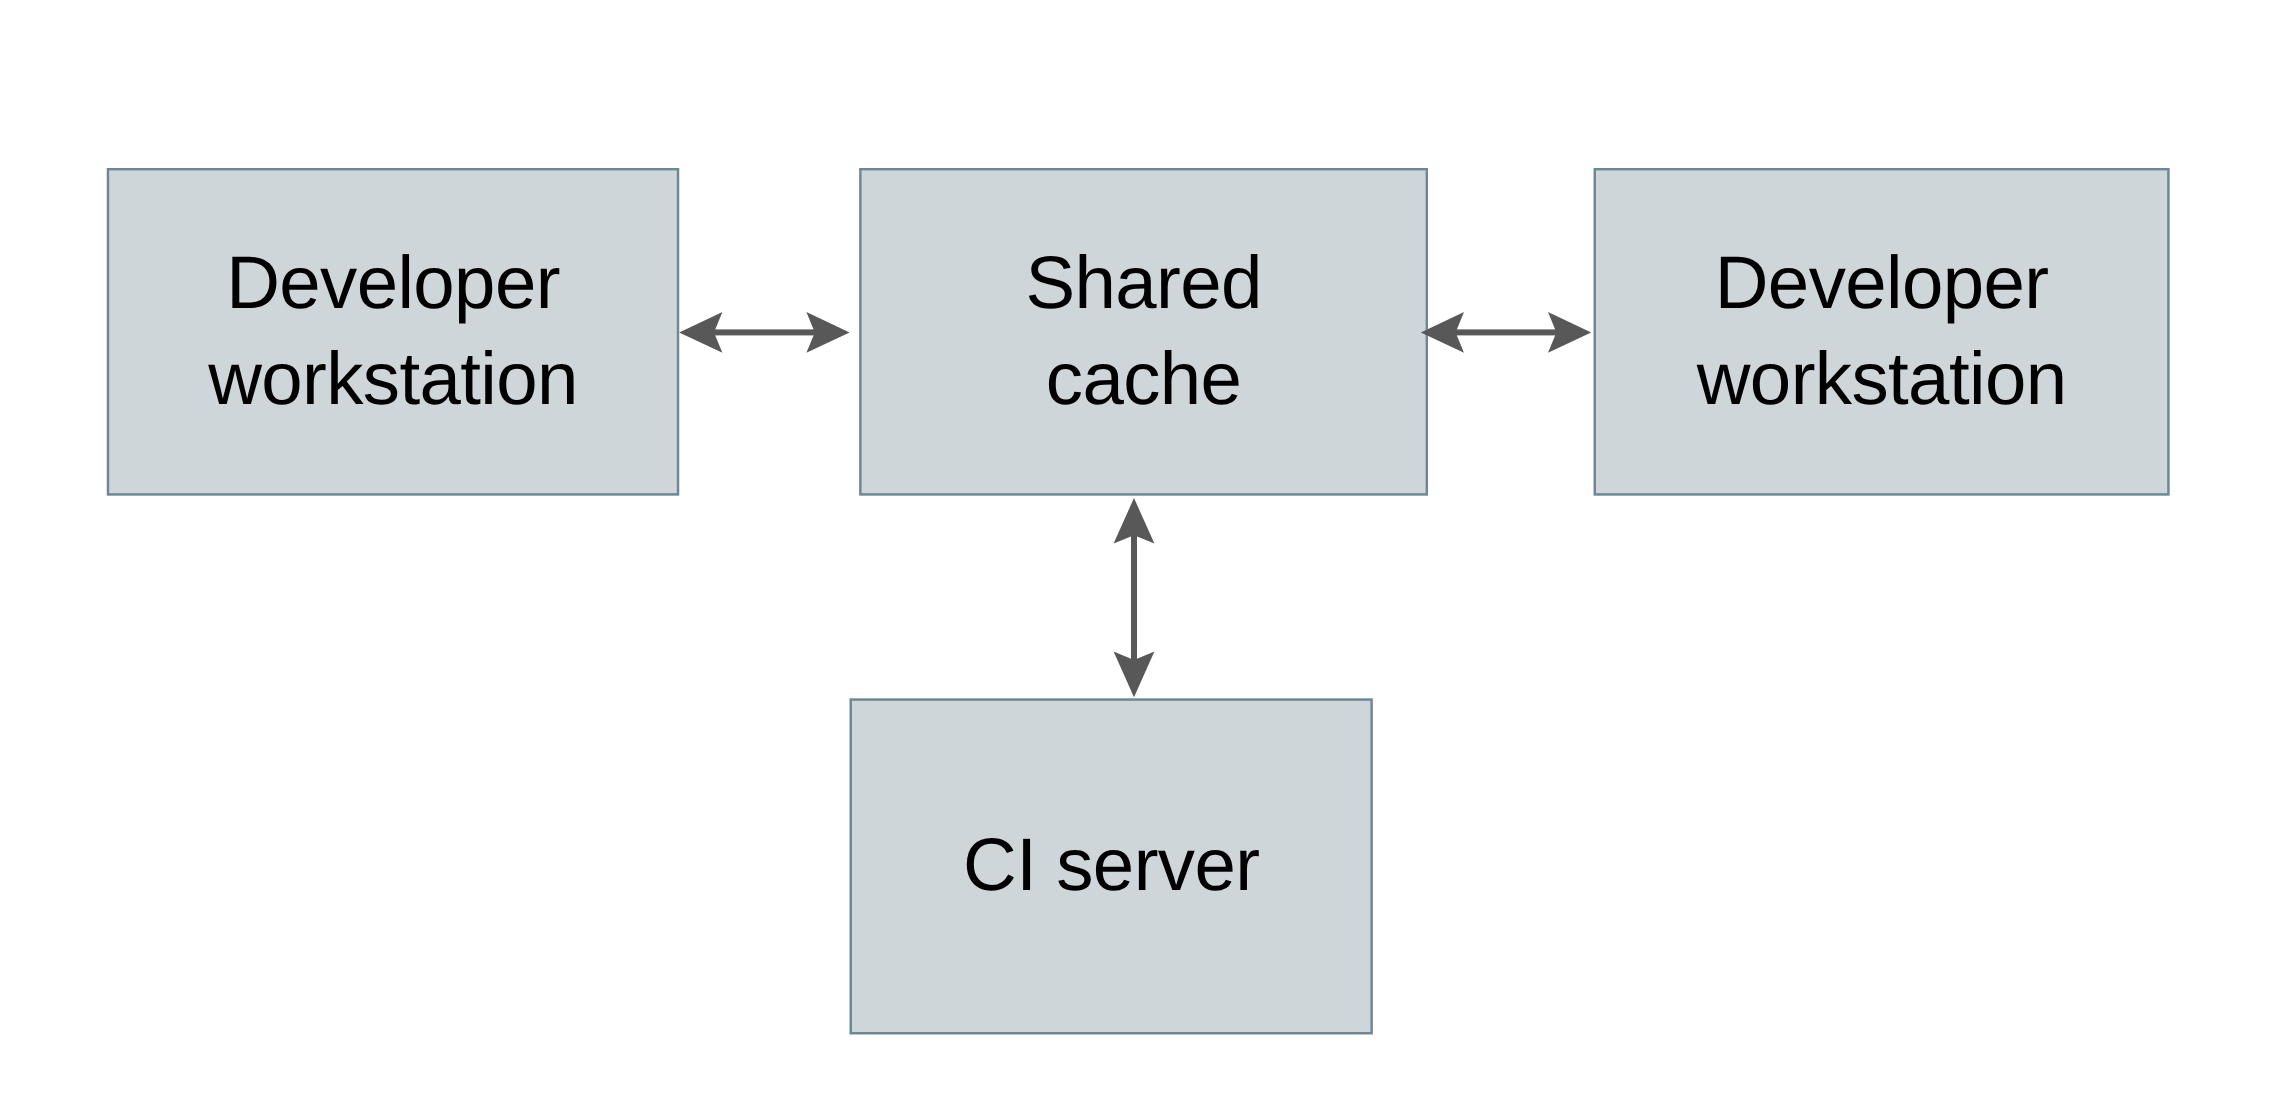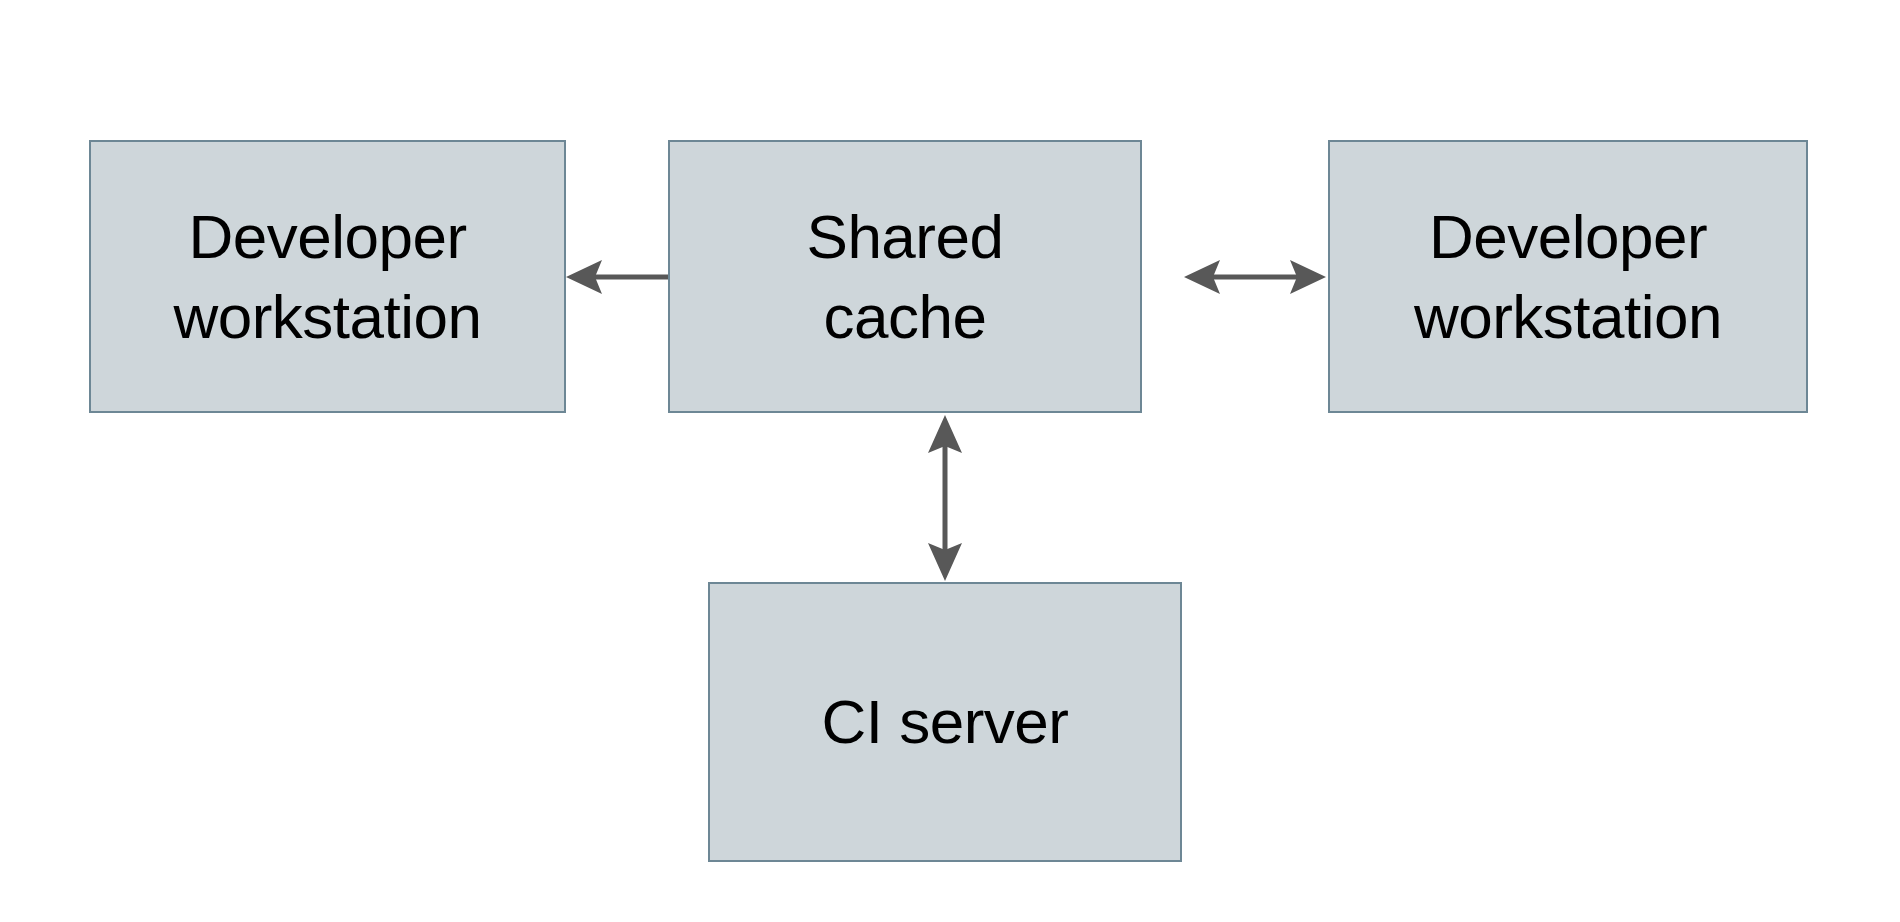--- a/index.html
+++ b/index.html
@@ -60,21 +60,21 @@
   <div class="edge" id="edge-left-cache" style="left: 564px; top: 210.5px;">
     <svg width="146" height="60" viewBox="0 0 146 60" aria-hidden="true">
       <g>
         <rect x="26" y="27.5" width="94" height="5" fill="#585858"></rect>
         <path d="M 2 30 L 38 13 L 31 30 L 38 47 Z" fill="#585858"></path>
         <path d="M 144 30 L 108 13 L 115 30 L 108 47 Z" fill="#585858"></path>
       </g>
     </svg>
   </div>
 
-  <div class="node" id="node-shared-cache" style="left: 668px; top: 104px; width: 474px; height: 273px; background: rgb(206, 214, 218); border-color: rgb(109, 135, 149);">
+  <div class="node" id="node-shared-cache" style="left: 716px; top: 104px; width: 474px; height: 273px; background: rgb(206, 214, 218); border-color: rgb(109, 135, 149);">
     <span class="node-label" style="color: rgb(0, 0, 0);">Shared
 cache</span>
   </div>
 
   <div class="edge" id="edge-cache-right" style="left: 1182px; top: 210.5px;">
     <svg width="146" height="60" viewBox="0 0 146 60" aria-hidden="true">
       <g>
         <rect x="26" y="27.5" width="94" height="5" fill="#585858"></rect>
         <path d="M 2 30 L 38 13 L 31 30 L 38 47 Z" fill="#585858"></path>
         <path d="M 144 30 L 108 13 L 115 30 L 108 47 Z" fill="#585858"></path>
@@ -90,17 +90,17 @@
   <div class="edge" id="edge-cache-ci" style="top: 376.5px; left: 915px;">
     <svg width="60" height="170" viewBox="0 0 60 170" aria-hidden="true">
       <g>
         <rect x="27.5" y="28" width="5" height="114" fill="#585858"></rect>
         <path d="M 30 2 L 13 40 L 30 33 L 47 40 Z" fill="#585858"></path>
         <path d="M 30 168 L 13 130 L 30 137 L 47 130 Z" fill="#585858"></path>
       </g>
     </svg>
   </div>
 
-  <div class="node" id="node-ci-server" style="left: 708px; top: 546px; width: 474px; height: 280px; background: rgb(206, 214, 218); border-color: rgb(109, 135, 149);">
+  <div class="node" id="node-ci-server" style="left: 708px; top: 546px; width: 436px; height: 280px; background: rgb(206, 214, 218); border-color: rgb(109, 135, 149);">
     <span class="node-label" style="color: rgb(0, 0, 0);">CI server</span>
   </div>
 
 </div>
 
 </body></html>

